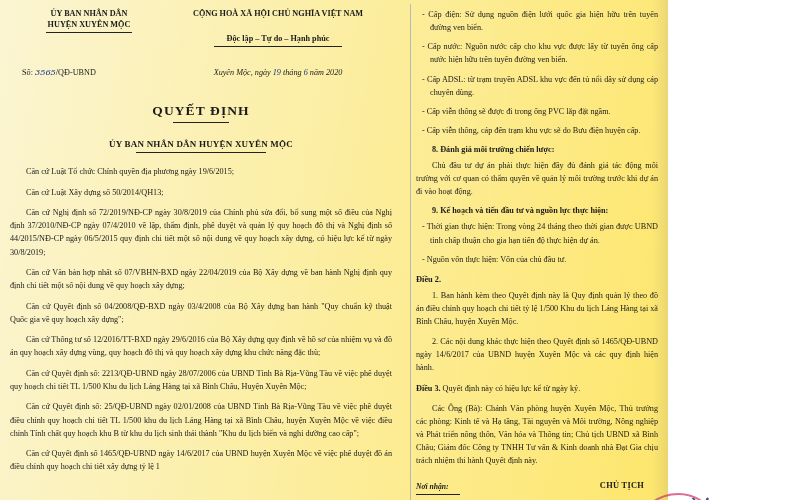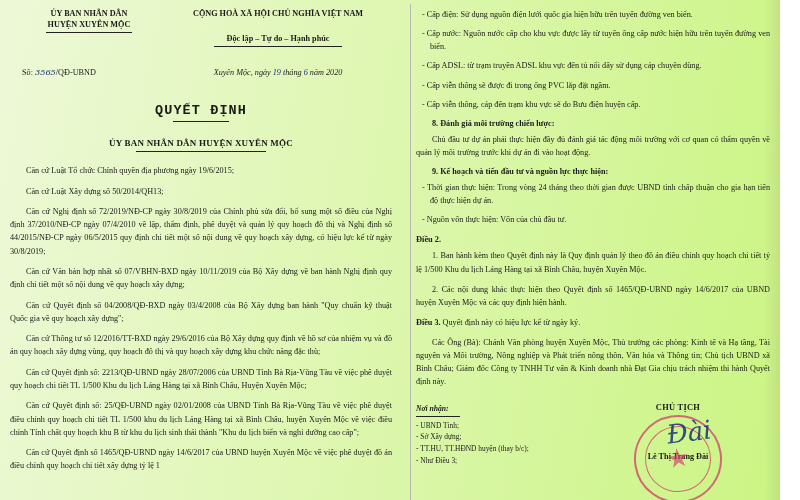--- a/index.html
+++ b/index.html
@@ -9,23 +9,23 @@
   body {
     width: 800px;
     height: 500px;
     background: #ffffff;
     font-family: "Liberation Serif", serif;
     color: #1a1a1a;
     overflow: hidden;
   }
   .page {
     position: relative;
-    width: 780px;
+    width: 668px;
     height: 500px;
-    background: #bef264;
+    background: #fde047;
     box-sizing: border-box;
   }
   .scan-tint {
     position: absolute;
     inset: 0;
     background: linear-gradient(100deg, rgba(250,250,245,0.8), rgba(255,255,255,0.2));
     pointer-events: none;
   }
   .columns {
     position: relative;
@@ -109,21 +109,20 @@
     color: #16317d;
   }
 
   
   .doc-title {
     text-align: center;
     font-weight: bold;
     font-size: 13.5px;
     letter-spacing: 1.1px;
     margin-top: 26px;
-    font-family: Liberation Mono, monospace;
   }
   .title-rule {
     width: 56px;
     height: 1.2px;
     background: #222;
     margin: 3px auto 10px auto;
   }
   .doc-subject {
     text-align: center;
     font-weight: bold;
@@ -312,21 +311,21 @@
       <div class="doc-title">QUYẾT ĐỊNH</div>
       <div class="title-rule"></div>
 
 
       <div class="org-line">ỦY BAN NHÂN DÂN HUYỆN XUYÊN MỘC</div>
       <div class="org-rule"></div>
 
       <p class="body">Căn cứ Luật Tổ chức Chính quyền địa phương ngày 19/6/2015;</p>
       <p class="body">Căn cứ Luật Xây dựng số 50/2014/QH13;</p>
       <p class="body">Căn cứ Nghị định số 72/2019/NĐ-CP ngày 30/8/2019 của Chính phủ sửa đổi, bổ sung một số điều của Nghị định 37/2010/NĐ-CP ngày 07/4/2010 về lập, thẩm định, phê duyệt và quản lý quy hoạch đô thị và Nghị định số 44/2015/NĐ-CP ngày 06/5/2015 quy định chi tiết một số nội dung về quy hoạch xây dựng, có hiệu lực kể từ ngày 30/8/2019;</p>
-      <p class="body">Căn cứ Văn bản hợp nhất số 07/VBHN-BXD ngày 10/11/2019 của Bộ Xây dựng về ban hành Nghị định quy định chi tiết một số nội dung về quy hoạch xây dựng;</p>
+      <p class="body">Căn cứ Văn bản hợp nhất số 07/VBHN-BXD ngày 22/04/2019 của Bộ Xây dựng về ban hành Nghị định quy định chi tiết một số nội dung về quy hoạch xây dựng;</p>
       <p class="body">Căn cứ Quyết định số 04/2008/QĐ-BXD ngày 03/4/2008 của Bộ Xây dựng ban hành "Quy chuẩn kỹ thuật Quốc gia về quy hoạch xây dựng";</p>
       <p class="body">Căn cứ Thông tư số 12/2016/TT-BXD ngày 29/6/2016 của Bộ Xây dựng quy định về hồ sơ của nhiệm vụ và đồ án quy hoạch xây dựng vùng, quy hoạch đô thị và quy hoạch xây dựng khu chức năng đặc thù;</p>
       <p class="body">Căn cứ Quyết định số: 2213/QĐ-UBND ngày 28/07/2006 của UBND Tỉnh Bà Rịa-Vũng Tàu về việc phê duyệt quy hoạch chi tiết TL 1/500 Khu du lịch Láng Hàng tại xã Bình Châu, Huyện Xuyên Mộc;</p>
       <p class="body">Căn cứ Quyết định số: 25/QĐ-UBND ngày 02/01/2008 của UBND Tỉnh Bà Rịa-Vũng Tàu về việc phê duyệt điều chỉnh quy hoạch chi tiết TL 1/500 khu du lịch Láng Hàng tại xã Bình Châu, huyện Xuyên Mộc về việc điều chỉnh Tính chất quy hoạch khu B từ khu du lịch sinh thái thành "Khu du lịch biển và nghỉ dưỡng cao cấp";</p>
       <p class="body">Căn cứ Quyết định số 1465/QĐ-UBND ngày 14/6/2017 của UBND huyện Xuyên Mộc về việc phê duyệt đồ án điều chỉnh quy hoạch chi tiết xây dựng tỷ lệ 1</p>
     </div>
 
     <div class="divider"></div>
 
     <div class="col-right">

